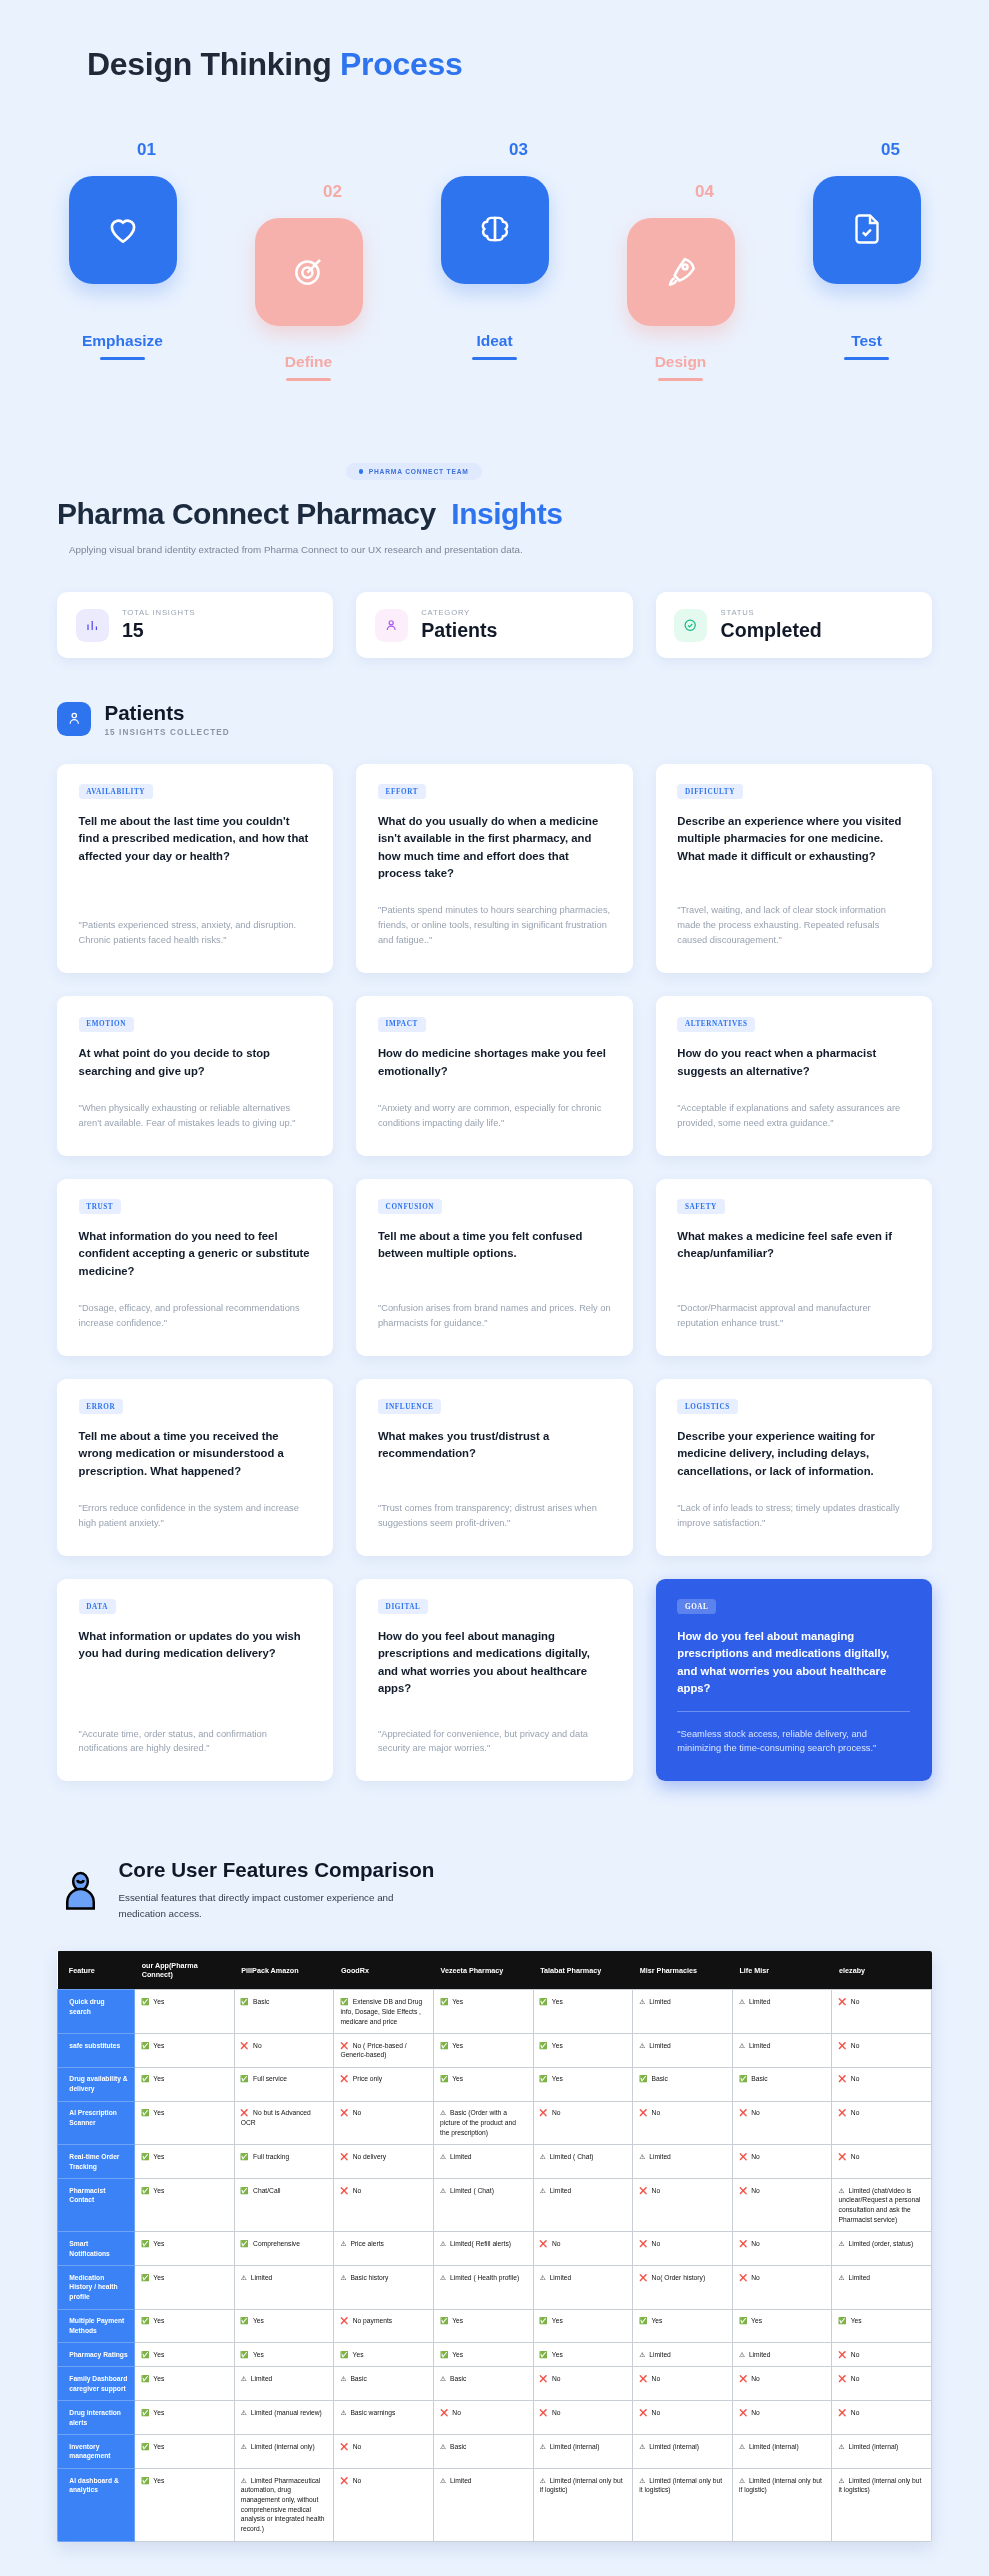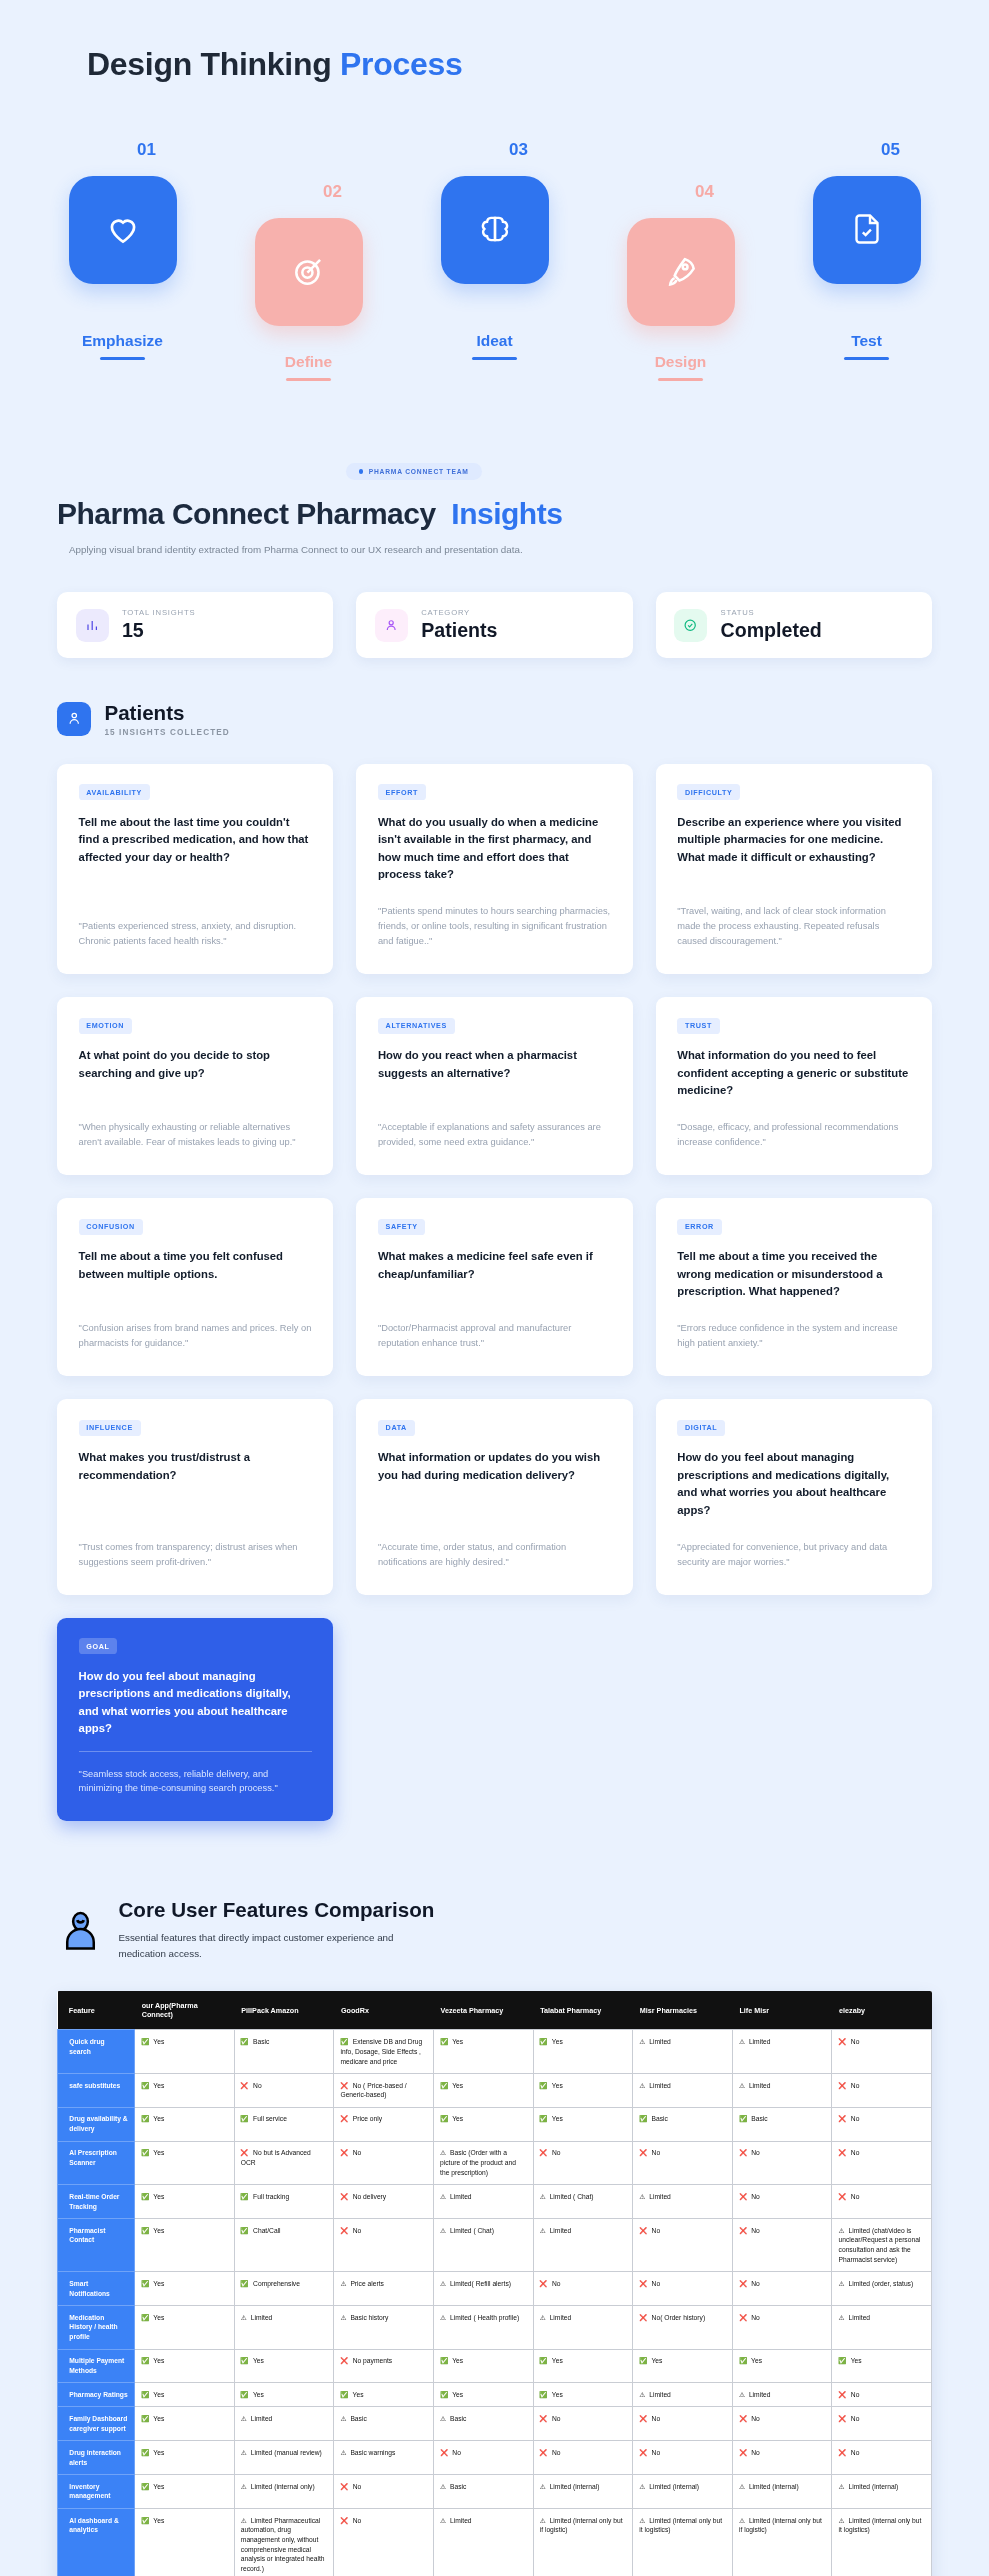--- a/index.html
+++ b/index.html
@@ -69,21 +69,21 @@
 
   .cards-grid { display: grid; grid-template-columns: repeat(3, 1fr); gap: 23px; margin-top: 27px; }
   .ins-card {
     background:#fff; border-radius: 9.3px; padding: 20.6px 21.6px 25px 21.6px;
     box-shadow: 0 4.1px 13.4px rgba(36,67,135,.07);
     min-height: 155px; display: flex; flex-direction: column;
   }
   .ins-card.highlight { background:#2f5fe8; box-shadow: 0 6.2px 17.5px rgba(47,95,232,.35); }
   .tag {
     align-self:flex-start; background:#e6eeff; color:#2f74ef;
-    border-radius: 3.6px; padding: 3.6px 7.7px; font-size: 7.2px; font-weight: 700; letter-spacing: 0.6px;
+    border-radius: 3.6px; padding: 3.6px 7.7px; font-size: 7.2px; font-weight: 700; letter-spacing: 0.6px; font-family: Liberation Serif, serif;
   }
   .ins-card.highlight .tag { background: rgba(255,255,255,.22); color:#fff; }
   .ins-q { margin-top: 13.4px; font-size: 11.3px; line-height: 1.55; font-weight: 700; color:#121c2b; }
   .ins-card.highlight .ins-q { color:#fff; }
   .ins-a { margin-top: auto; padding-top: 20.6px; font-size: 9.3px; line-height: 1.6; color:#98a2b1; }
   .ins-card.highlight .ins-a { color:#dbe6ff; border-top:0.5px solid rgba(255,255,255,.3); margin-top: 13.4px; padding-top: 14.4px; }
 
   
   .cmp-section { padding: 46px 57px 20.6px 57px; }
   .cmp-head { display:flex; align-items:center; gap: 15.5px; }
@@ -271,20 +271,25 @@
         <span class="tag">DIFFICULTY</span>
         <div class="ins-q">Describe an experience where you visited multiple pharmacies for one medicine. What made it difficult or exhausting?</div>
         <div class="ins-a">"Travel, waiting, and lack of clear stock information made the process exhausting. Repeated refusals caused discouragement."</div>
       </div>
       <div class="ins-card">
         <span class="tag">EMOTION</span>
         <div class="ins-q">At what point do you decide to stop searching and give up?</div>
         <div class="ins-a">"When physically exhausting or reliable alternatives aren't available. Fear of mistakes leads to giving up."</div>
       </div>
       <div class="ins-card">
+        <span class="tag">IMPACT</span>
+        <div class="ins-q">How do medicine shortages make you feel emotionally?</div>
+        <div class="ins-a">"Anxiety and worry are common, especially for chronic conditions impacting daily life."</div>
+      </div>
+      <div class="ins-card">
         <span class="tag">ALTERNATIVES</span>
         <div class="ins-q">How do you react when a pharmacist suggests an alternative?</div>
         <div class="ins-a">"Acceptable if explanations and safety assurances are provided, some need extra guidance."</div>
       </div>
       <div class="ins-card">
         <span class="tag">TRUST</span>
         <div class="ins-q">What information do you need to feel confident accepting a generic or substitute medicine?</div>
         <div class="ins-a">"Dosage, efficacy, and professional recommendations increase confidence."</div>
       </div>
       <div class="ins-card">
@@ -299,20 +304,25 @@
       </div>
       <div class="ins-card">
         <span class="tag">ERROR</span>
         <div class="ins-q">Tell me about a time you received the wrong medication or misunderstood a prescription. What happened?</div>
         <div class="ins-a">"Errors reduce confidence in the system and increase high patient anxiety."</div>
       </div>
       <div class="ins-card">
         <span class="tag">INFLUENCE</span>
         <div class="ins-q">What makes you trust/distrust a recommendation?</div>
         <div class="ins-a">"Trust comes from transparency; distrust arises when suggestions seem profit-driven."</div>
+      </div>
+      <div class="ins-card">
+        <span class="tag">LOGISTICS</span>
+        <div class="ins-q">Describe your experience waiting for medicine delivery, including delays, cancellations, or lack of information.</div>
+        <div class="ins-a">"Lack of info leads to stress; timely updates drastically improve satisfaction."</div>
       </div>
       <div class="ins-card">
         <span class="tag">DATA</span>
         <div class="ins-q">What information or updates do you wish you had during medication delivery?</div>
         <div class="ins-a">"Accurate time, order status, and confirmation notifications are highly desired."</div>
       </div>
       <div class="ins-card">
         <span class="tag">DIGITAL</span>
         <div class="ins-q">How do you feel about managing prescriptions and medications digitally, and what worries you about healthcare apps?</div>
         <div class="ins-a">"Appreciated for convenience, but privacy and data security are major worries."</div>

